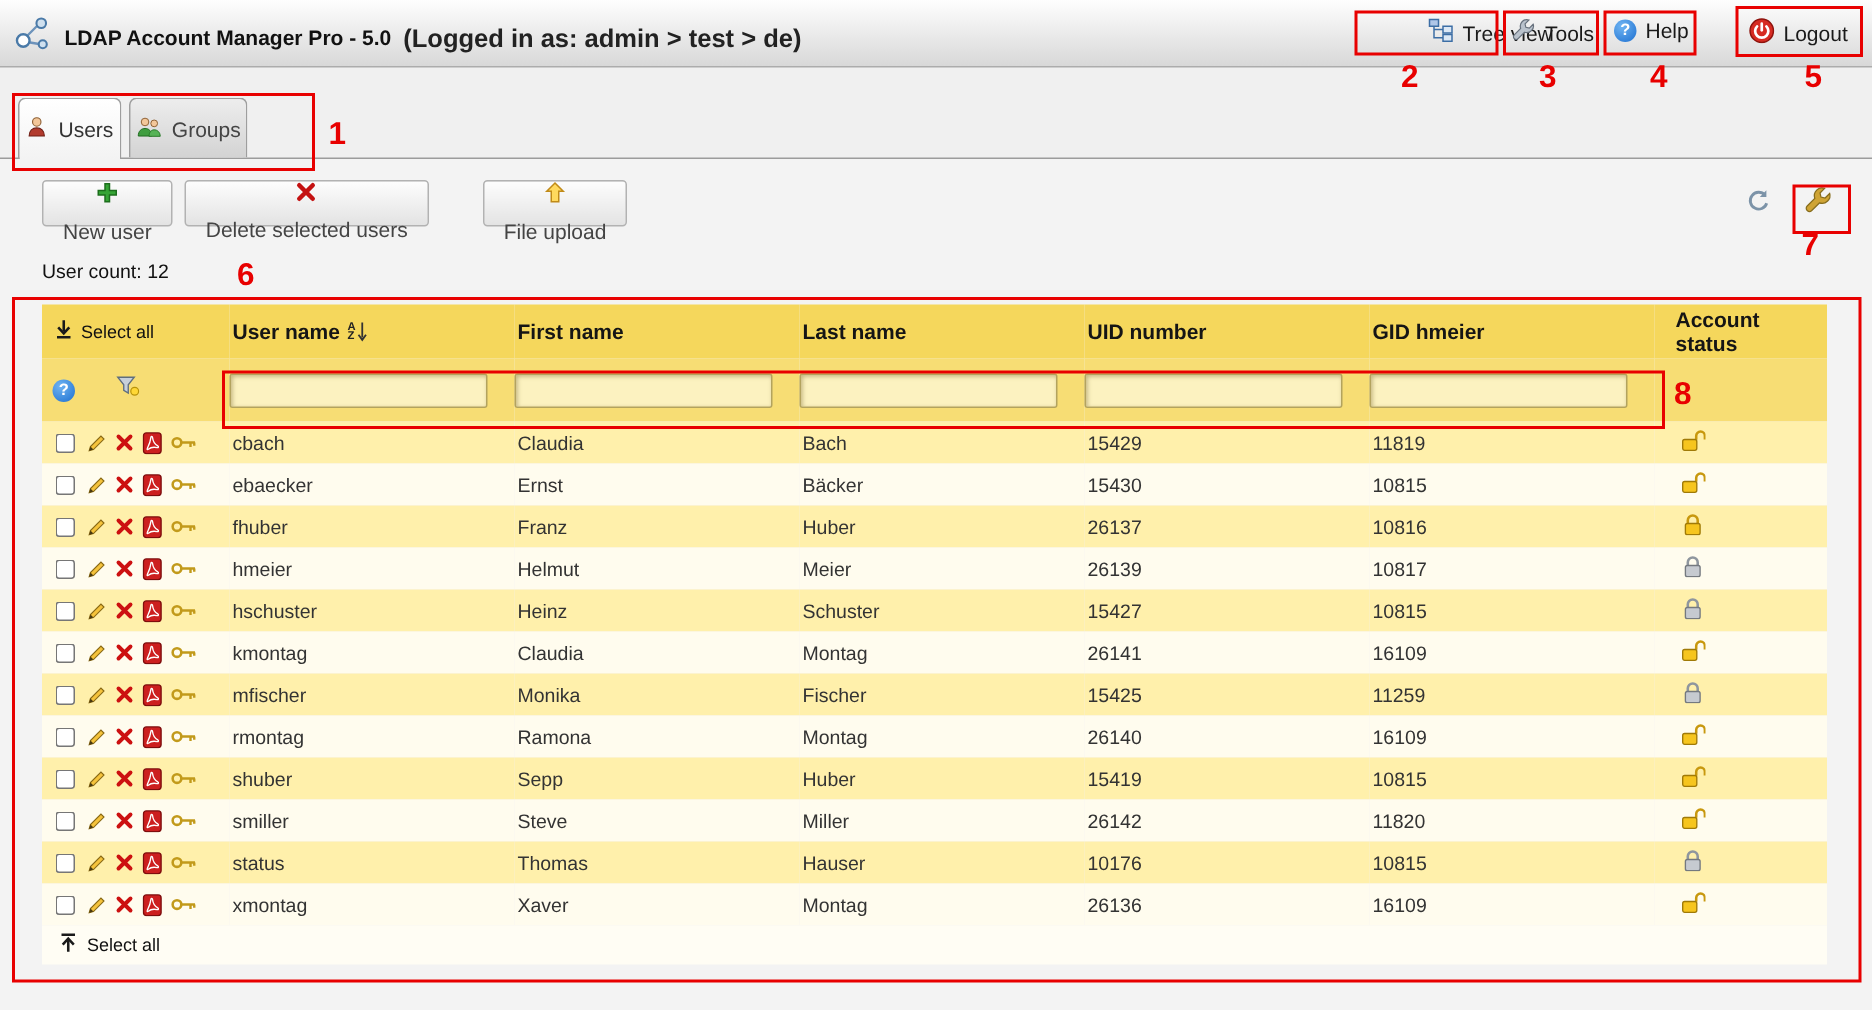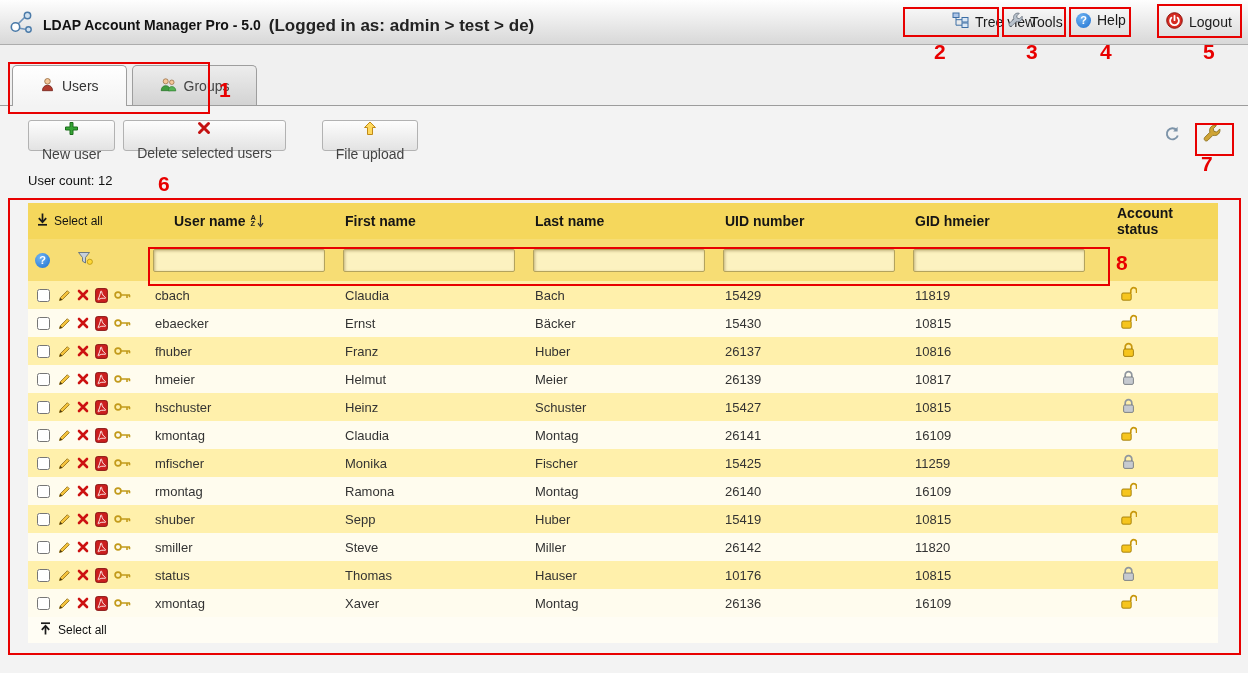--- a/index.html
+++ b/index.html
@@ -14,21 +14,21 @@
   .login-info { font-size:17px; font-weight:bold; color:#222; margin-left:8px; padding-top:2px; }
   .hnav { position:absolute; top:12px; display:flex; align-items:center; gap:6px; font-size:14px; color:#1a1a1a; cursor:pointer; }
   #nav-tree   { left:952px; }
   #nav-tools  { left:1008px; }
   #nav-help   { left:1076px; }
   #nav-logout { left:1166px; }
   .help-ball { width:15px; height:15px; border-radius:50%; display:inline-flex; align-items:center; justify-content:center;
     background:radial-gradient(circle at 35% 30%, #6fb4f2, #1d6fd0); color:#fff; font-size:11px; font-weight:bold; }
   
   .tabstrip { height:61px; background:#f0f0f0; border-bottom:1px solid #9c9c9c; display:flex; align-items:flex-end; padding-left:12px; }
-  .tab { display:inline-flex; align-items:center; gap:7px; height:40px; padding:0 27px; font-size:14px; color:#333;
+  .tab { display:inline-flex; align-items:center; gap:7px; height:40px; padding:0 4px; font-size:14px; color:#333;
     border:1px solid #9e9e9e; border-bottom:none; border-radius:5px 5px 0 0; margin-right:5px; cursor:pointer; }
   .tab.active { background:linear-gradient(#ffffff,#f3f3f3); position:relative; z-index:2; margin-bottom:-1px; height:41px; }
   .tab.inactive { background:linear-gradient(#ededed,#d3d3d3); color:#444; }
   
   .content { padding:14px 0 0 28px; position:relative; }
   .toolbar { display:flex; gap:8px; align-items:center; height:31px; position:relative; }
   .btn { display:inline-flex; align-items:center; gap:7px; height:31px; padding:0 13px; font-size:14px; color:#444;
     background:linear-gradient(#fdfdfd,#e3e3e3); border:1px solid #b2b2b2; border-radius:3px; cursor:pointer; white-space:nowrap;flex-direction:column; }
   #btn-upload { margin-left:28px; }
   .toolbar-right { position:absolute; right:26px; top:4px; display:flex; gap:22px; align-items:center; }
@@ -41,21 +41,21 @@
   tr.header-row { background:#f5d75c; }
   tr.header-row th { height:36px; font-size:14px; color:#151515; padding-left:2px; }
   tr.filter-row { background:#f7dd74; }
   tr.filter-row th { height:42px; padding-left:0; }
   th.c-status, td.c-status { padding-left:14px !important; }
   td.c-status { padding-left:18px !important; }
   input.filter { width:172px; height:23px; background:#fcf2c0; border:1px solid #b3a35e; border-radius:2px;
     box-shadow:inset 1px 1px 3px rgba(110,90,30,.4); font-size:13px; font-family:"Liberation Sans",sans-serif; padding:0 4px; color:#333; }
   .selall { display:inline-flex; align-items:center; gap:6px; font-size:12px; font-weight:normal; color:#111; padding-left:7px; cursor:pointer; }
   .f-icons { display:flex; align-items:center; gap:27px; padding-left:7px; }
-  .th-flex { display:flex; align-items:center;margin-left:19px; }
+  .th-flex { display:flex; align-items:center; }
   .sort-icon { display:inline-flex; align-items:center; margin-left:5px; gap:1px; cursor:pointer; }
   .sort-az { display:flex; flex-direction:column; }
   .sort-az span { font-size:7.5px; line-height:6.5px; font-weight:bold; color:#222; }
   tbody td { font-size:13px; color:#333; height:28px; padding-left:2px; }
   tr.row-a { background:#fff0ab; }
   tr.row-b { background:#fffcee; }
   .actions { display:flex; align-items:center; gap:6px; padding-left:7px; }
   .actions input[type=checkbox] { width:13px; height:13px; margin:0 2px 0 0; cursor:pointer; }
   .ricon { display:inline-flex; cursor:pointer; }
   .select-all-bottom { width:1190px; height:26px; background:#fffdf4; display:flex; align-items:center; gap:7px;

